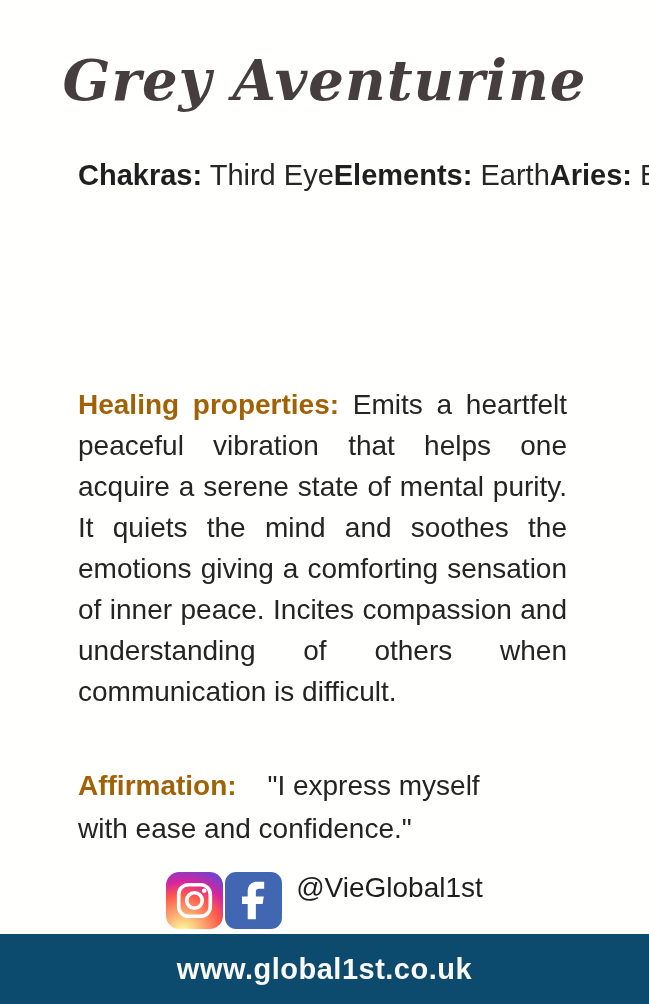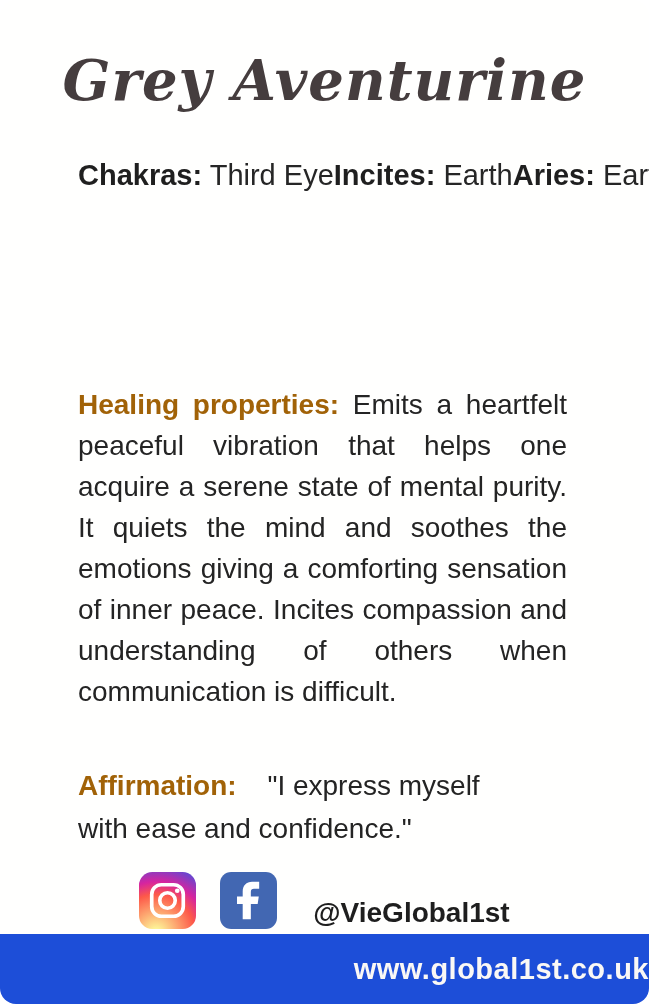--- a/index.html
+++ b/index.html
@@ -6,21 +6,20 @@
   .card {
     position: relative;
     width: 649px;
     height: 1004px;
     background: #fffffe;
     font-family: "Liberation Sans", sans-serif;
     color: #262626;
     display: flex;
     flex-direction: column;
     overflow: hidden;
-    border-radius: 16px;
   }
 
   
   .title {
     margin-top: 38px;
     text-align: center;
     font-family: "DejaVu Serif", serif;
     font-style: italic;
     font-weight: 700;
     font-size: 56px;
@@ -66,39 +65,38 @@
     max-width: 470px;
     color: #242424;
   }
   .affirmation .lead-label { margin-right: 23px; }
 
   
   .social-row {
     margin-top: 22px;
     display: flex;
     justify-content: center;
-    align-items: flex-end;
-    gap: 24px;
-    font-weight: bold;
+    align-items: flex-start;
+    gap: 2px;
   }
   .social-icon { width: 57px; height: 57px; display: block; }
   .handle {
     margin-left: 12px;
     font-size: 28px;
     color: #1e1e1e;
   }
 
   
   .footer {
     margin-top: auto;
     height: 70px;
-    background: #1d4ed8;
+    background: #0c4a6e;
     display: flex;
     align-items: center;
-    justify-content: flex-end;
+    justify-content: center;
   }
   .footer-url {
     color: #faf8f5;
     font-size: 29px;
     font-weight: 700;
     letter-spacing: 0.5px;
     font-family: "Liberation Sans", sans-serif;
   }
 </style>
 </head>
@@ -108,21 +106,21 @@
 
   <div class="title">Grey Aventurine</div>
 
   <div class="info-row">
     <div class="properties">
       <div class="prop-row">
         <span class="prop-label">Chakras:</span>
         <span class="prop-value">Third Eye</span>
       </div>
       <div class="prop-row">
-        <span class="prop-label">Incites:</span>
+        <span class="prop-label">Elements:</span>
         <span class="prop-value">Earth</span>
       </div>
       <div class="prop-row">
         <span class="prop-label">Aries:</span>
         <span class="prop-value">Earth, Leo</span>
       </div>
     </div>
 
     <div class="stone-wrap">
       <svg class="stone" width="158" height="204" viewBox="0 0 158 204" aria-hidden="true">

